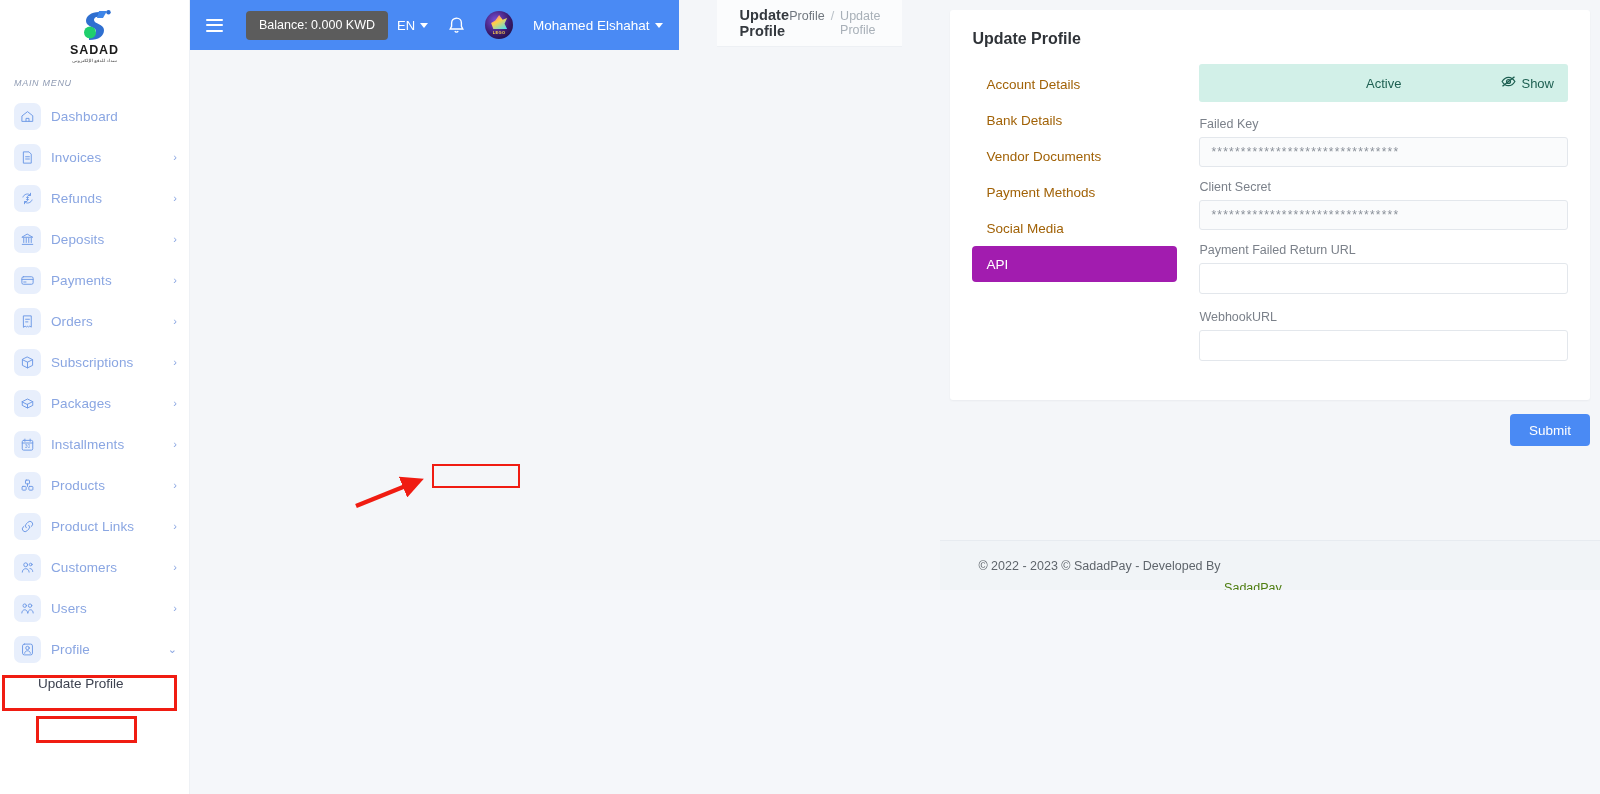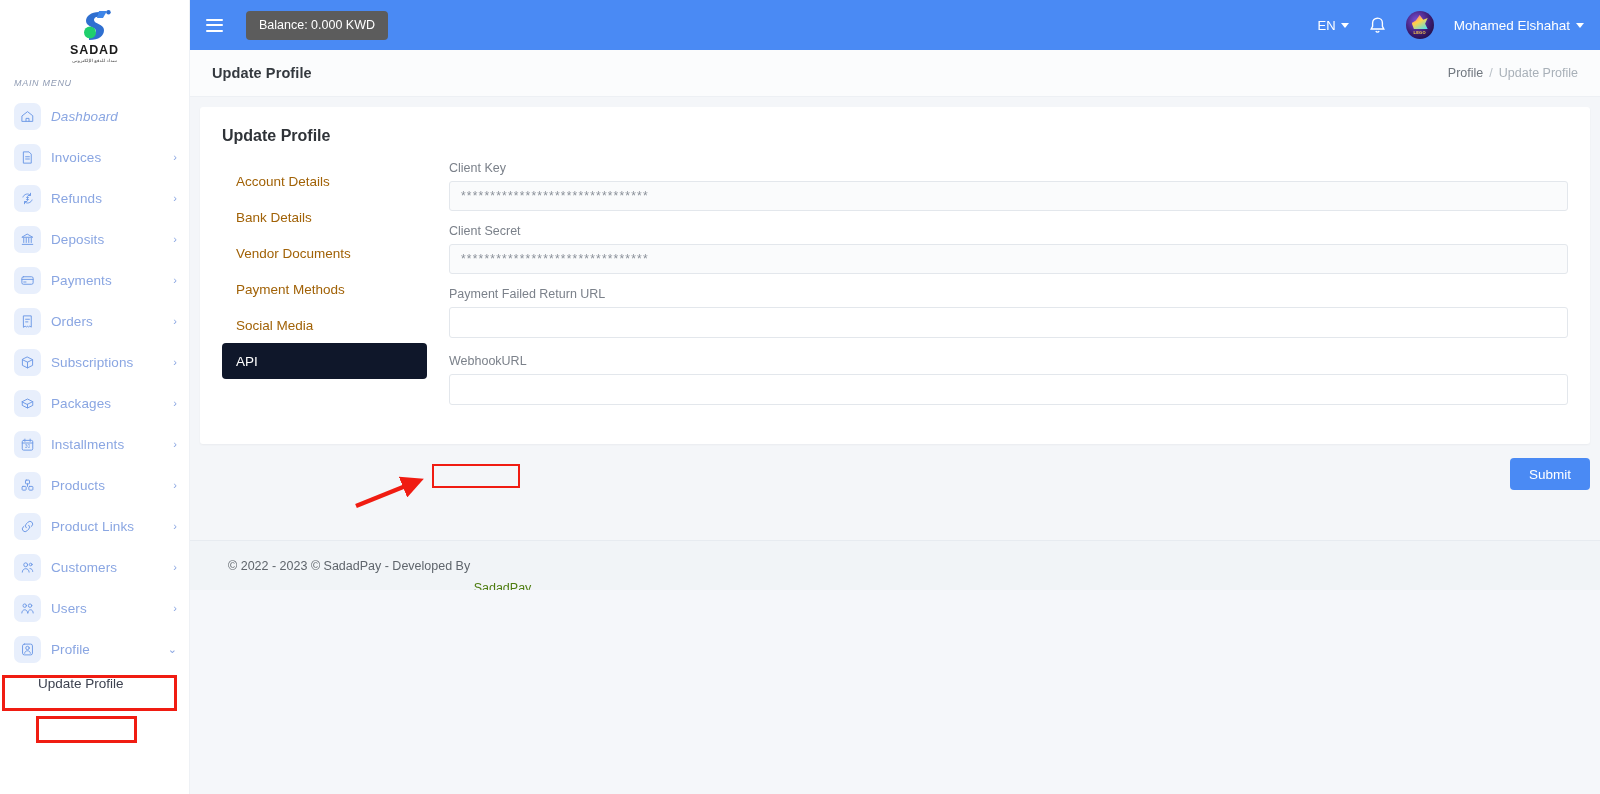--- a/index.html
+++ b/index.html
@@ -52,42 +52,42 @@
     flex: 0 0 27px; margin-right: 10px;
   }
   .nav-ico svg { display: block; }
   .nav-txt {
     font-size: 13.5px; color: #8aa6e2; font-weight: 400;
     white-space: nowrap; letter-spacing: .1px;
   }
   .nav-caret {
     margin-left: auto; font-size: 11px; color: #8aa6e2; line-height: 1;
   }
-  .nav-item.dashboard .nav-txt { color: #8aa6e2; font-style: italic; }
+  .nav-item.dashboard .nav-txt { color: #8aa6e2; }
   .nav-sub {
     font-size: 13.5px; color: #3d4250; padding: 6px 0 6px 38px;
     display: block; cursor: pointer;
   }
 
   
   .anno-profile {
     position: absolute; left: 2px; top: 675px;
     width: 175px; height: 36px;
     border: 3px solid #f01c12; pointer-events: none; z-index: 9;
   }
   .anno-update {
     position: absolute; left: 36px; top: 716px;
     width: 101px; height: 27px;
     border: 3px solid #f01c12; pointer-events: none; z-index: 9;
   }
 
   
   .main {
-    flex: 1 1 auto; height: 590px; display: flex; flex-direction: column;
-    background: #f4f6f9; overflow: hidden;
+    flex: 1 1 auto; height: 590px; display: flex; 
+    background: #f4f6f9; overflow: hidden; gap: 38px;
   }
 
   
   .topbar {
     height: 50px; background: #4a8af4; display: flex; align-items: center;
     padding: 0 16px; flex: 0 0 50px;
   }
   .hamburger {
     width: 26px; height: 26px; display: flex; flex-direction: column;
     justify-content: center; gap: 3.5px; cursor: pointer; margin-right: 14px;
@@ -151,21 +151,21 @@
   .card-body { display: flex; gap: 0; }
 
   
   .tabs { width: 205px; flex: 0 0 205px; padding-top: 2px; }
   .tab {
     height: 36px; display: flex; align-items: center;
     padding: 0 14px; font-size: 13.5px; color: #a16207;
     border-radius: 4px; cursor: pointer; margin-bottom: 0;
   }
   .tab + .tab { margin-top: 0; text-align: center; }
-  .tab.active { background: #0f172a; color: #fff; }
+  .tab.active { background: #a21caf; color: #fff; }
 
   
   .form { flex: 1 1 auto; padding-left: 22px; }
   .banner {
     background: #d2f0e8; color: #1f6b5b; border-radius: 3px;
     height: 38px; display: flex; align-items: center;
     padding: 0 14px; position: relative; margin-bottom: 15px;
   }
   .banner .b-center {
     position: absolute; left: 0; right: 0; text-align: center;
@@ -448,23 +448,36 @@
           <div class="tabs" id="tabs">
               <div class="tab">Account Details</div>
               <div class="tab">Bank Details</div>
               <div class="tab">Vendor Documents</div>
               <div class="tab">Payment Methods</div>
               <div class="tab">Social Media</div>
               <div class="tab active">API</div>
             </div>
 
           <div class="form">
+            <div class="banner">
+              <div class="b-center">Active</div>
+              <div class="b-show">
+                <span>
+                  <svg width="15" height="13" viewBox="0 0 16 13" fill="none" stroke="#1d5f51" stroke-width="1.3">
+                    <path d="M1.2 6.5 C3 3.5 5.4 2 8 2 c2.6 0 5 1.5 6.8 4.5 C13 9.5 10.6 11 8 11 C5.4 11 3 9.5 1.2 6.5 Z"></path>
+                    <circle cx="8" cy="6.5" r="2.1"></circle>
+                    <path d="M1.6 11.6 L14.4 1.4" stroke-width="1.5"></path>
+                  </svg>
+                </span>
+                <span>Show</span>
+              </div>
+            </div>
 
             <div id="fields">
-                <div class="fg"><label>Client Key</label><input type="text" readonly="" placeholder="" value="********************************" style=""></div>
+                <div class="fg"><label>Failed Key</label><input type="text" readonly="" placeholder="" value="********************************" style=""></div>
                 <div class="fg"><label>Client Secret</label><input type="text" readonly="" placeholder="" value="********************************" style=""></div>
                 <div class="fg"><label>Payment Failed Return URL</label><input type="text" class="plain" placeholder="" style=""></div>
                 <div class="fg webhook"><label>WebhookURL</label><input type="text" class="plain" placeholder="" style=""></div>
               </div>
           </div>
         </div>
       </section>
 
       <div class="submitbar">
         <button class="btn-submit">Submit</button>

